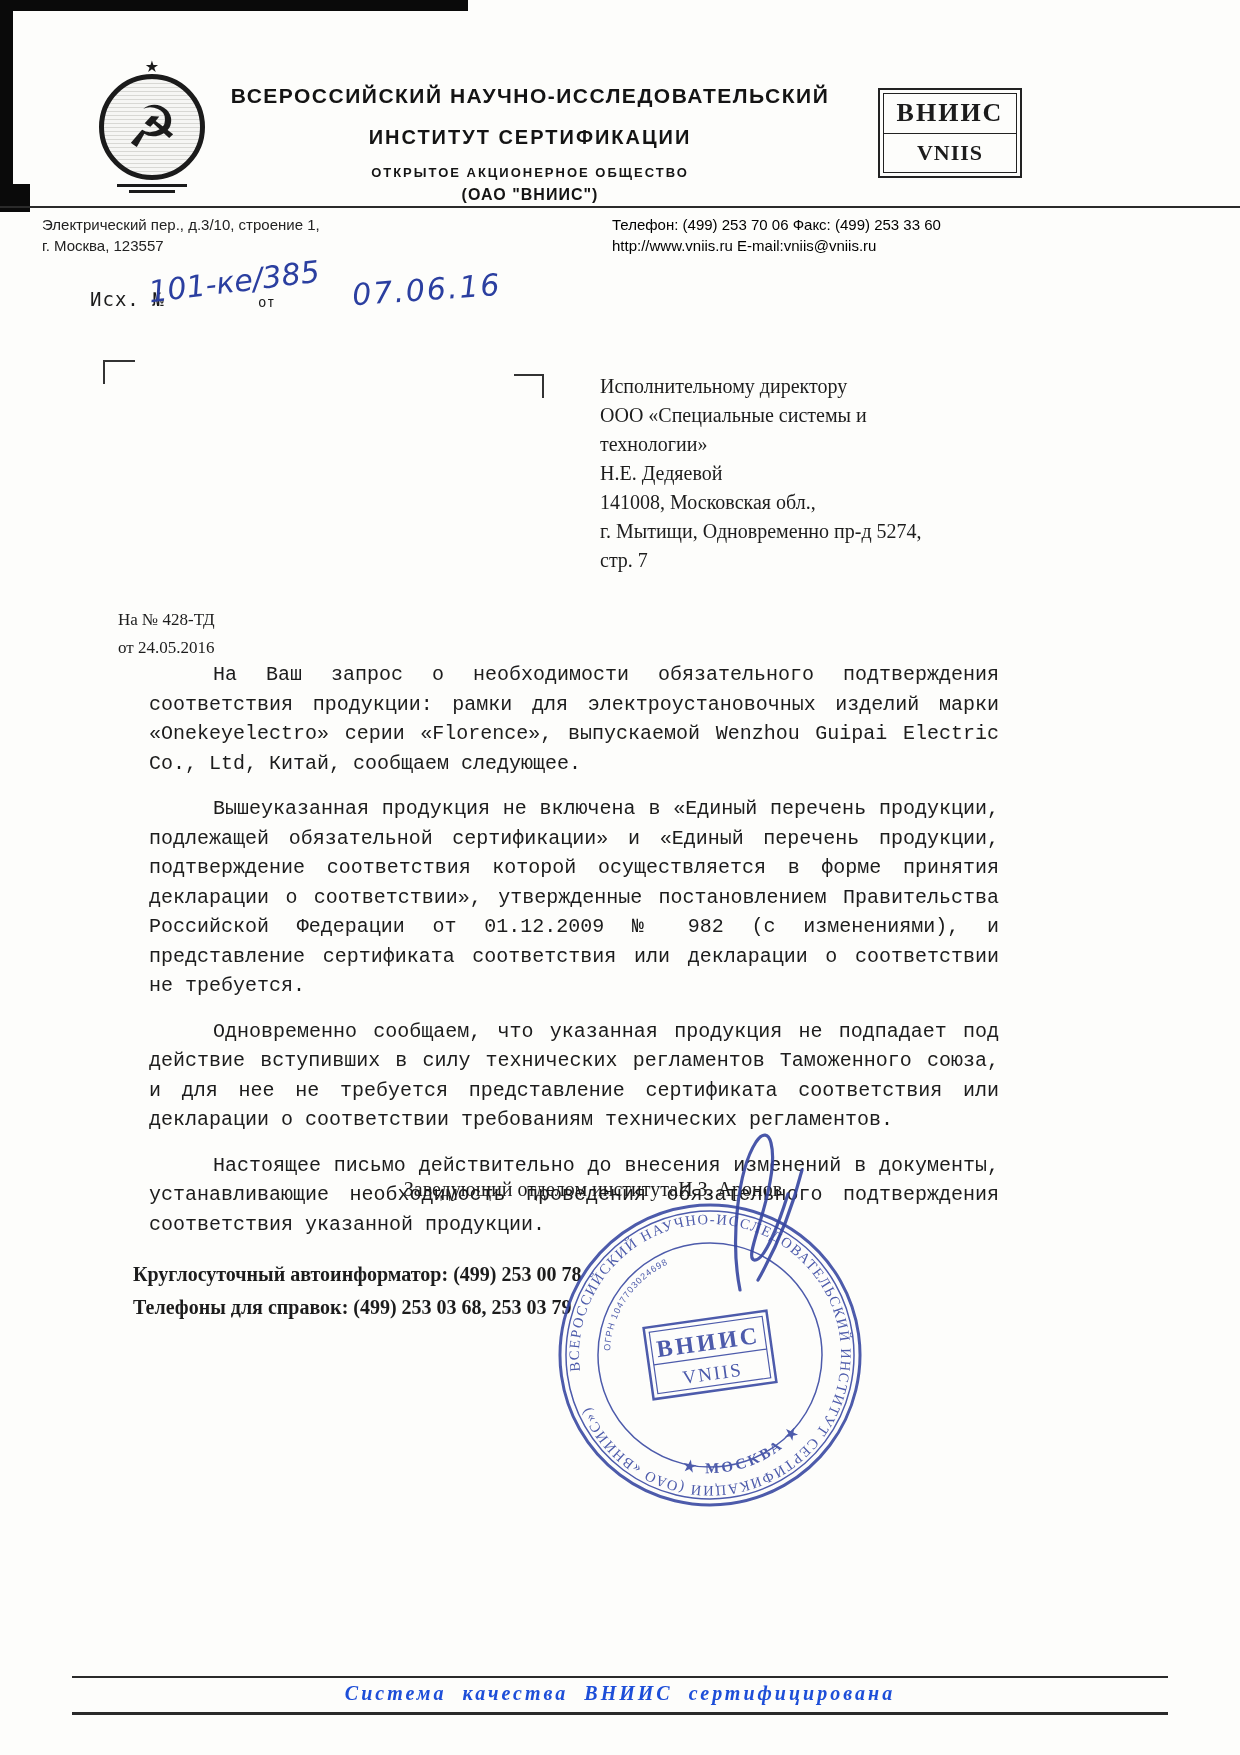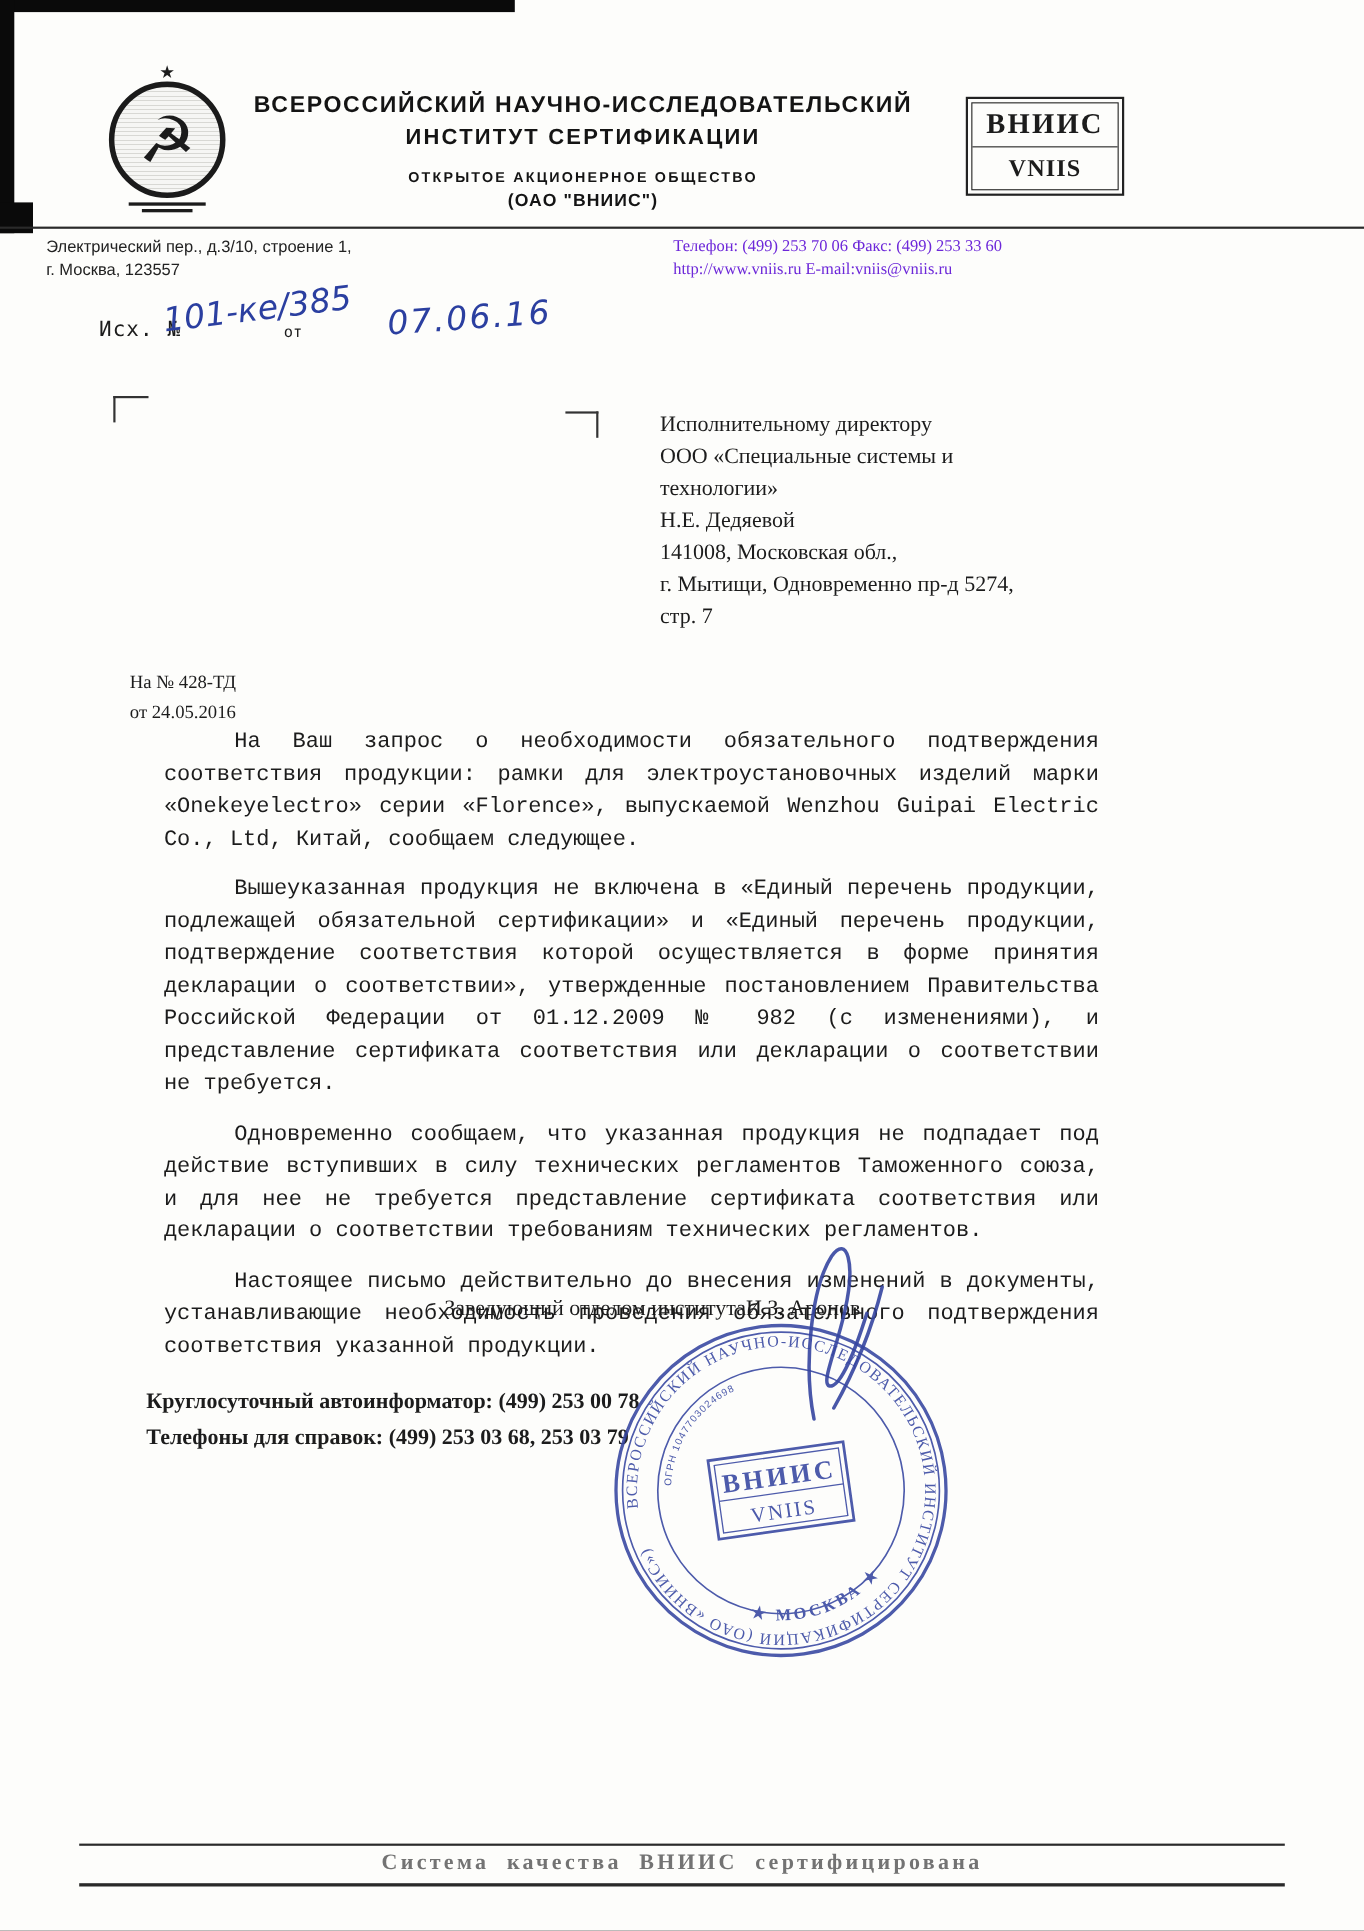--- a/index.html
+++ b/index.html
@@ -4,38 +4,38 @@
 <style>
   html,body{margin:0;padding:0;background:#888;}
   .page{position:relative;width:1240px;height:1755px;background:#fdfdfb;margin:0 auto;overflow:hidden;
         font-family:"Liberation Serif", serif;color:#1c1c1c;}
   .abs{position:absolute;}
   
   .artifact{background:#0a0a0a;}
   
   .org-block{left:210px;top:84px;width:640px;text-align:center;font-family:"Liberation Sans",sans-serif;font-weight:bold;color:#141414;}
   .org-l1{font-size:21px;letter-spacing:1.5px;}
-  .org-l2{font-size:20px;letter-spacing:2px;margin-top:6px;}
+  .org-l2{font-size:20px;letter-spacing:2px;margin-top:18px;}
   .org-l3{font-size:13px;letter-spacing:2px;margin-top:16px;}
   .org-l4{font-size:16px;letter-spacing:1px;margin-top:6px;}
   .vniis-box{left:878px;top:88px;width:134px;height:80px;border:2px solid #222;padding:3px;}
   .vniis-inner{border:1px solid #222;height:100%;box-sizing:border-box;display:flex;flex-direction:column;}
   .vniis-ru{flex:1;display:flex;align-items:center;justify-content:center;font-size:26px;font-weight:bold;letter-spacing:2px;border-bottom:1px solid #222;}
   .vniis-en{flex:1;display:flex;align-items:center;justify-content:center;font-size:22px;font-weight:bold;letter-spacing:1px;}
   .header-rule{left:0;top:206px;width:1240px;height:2px;background:#2a2a2a;}
   
   .emblem{left:92px;top:60px;width:120px;height:146px;text-align:center;color:#1b1b1b;}
   .emblem .star{font-size:16px;line-height:14px;}
   .emblem .round{width:96px;height:96px;margin:0 auto;border:5px solid #1b1b1b;border-radius:50%;display:flex;align-items:center;justify-content:center;background:repeating-linear-gradient(0deg,#f6f6f4 0 3px,#d8d8d4 3px 4px);}
   .emblem .hs{font-size:58px;line-height:58px;font-family:"DejaVu Sans",sans-serif;}
   .emblem .ribbon{margin:4px auto 0;width:70px;border-top:3px solid #1b1b1b;}
   .emblem .ribbon2{margin:3px auto 0;width:46px;border-top:3px solid #1b1b1b;}
   
   .addr{left:42px;top:214px;width:360px;font-family:"Liberation Sans",sans-serif;font-size:15px;line-height:21px;text-align:left;color:#222;}
-  .tel{left:612px;top:214px;width:420px;font-family:Liberation Serif, serif;font-size:15px;line-height:21px;color:#6d28d9;}
+  .tel{left:612px;top:214px;width:420px;font-family:Liberation Sans, sans-serif;font-size:15px;line-height:21px;color:#000000;}
   
   .outref-label{left:90px;top:288px;font-size:19px;letter-spacing:1px;font-family:"DejaVu Sans Mono",monospace;}
   .hw{color:#2b3fa0;font-style:italic;font-family:"DejaVu Sans",sans-serif;font-weight:500;}
   .hw-num{left:148px;top:264px;font-size:30px;transform:rotate(-7deg);}
   .hw-date{left:352px;top:272px;font-size:30px;transform:rotate(-4deg);letter-spacing:2px;}
   .ot-label{left:258px;top:294px;font-size:14px;font-family:"DejaVu Sans Mono",monospace;}
   
   .mark-l{left:103px;top:360px;width:30px;height:22px;border-top:2px solid #333;border-left:2px solid #333;}
   .mark-r{left:514px;top:374px;width:28px;height:22px;border-top:2px solid #333;border-right:2px solid #333;}
   
@@ -48,21 +48,21 @@
   
   .sig-row{left:133px;top:1178px;width:882px;display:flex;justify-content:center;font-size:20px;margin-left:19px;}
   
   .foot-contacts{left:133px;top:1258px;width:700px;font-size:20px;font-weight:bold;line-height:33px;}
   
   .stamp{left:540px;top:1185px;width:340px;height:340px;opacity:.88;transform:rotate(-8deg);}
   .signature-ink{left:680px;top:1130px;width:160px;height:170px;}
   
   .q-rule1{left:72px;top:1676px;width:1096px;height:2px;background:#2a2a2a;}
   .q-rule2{left:72px;top:1712px;width:1096px;height:3px;background:#2a2a2a;}
-  .q-text{left:72px;top:1682px;width:1096px;text-align:center;font-size:20px;font-weight:bold;letter-spacing:3px;word-spacing:8px;color:#737373;}
+  .q-text{left:72px;top:1682px;width:1096px;text-align:center;font-size:20px;font-style:italic;font-weight:bold;letter-spacing:3px;word-spacing:8px;color:#1d4ed8;}
 </style>
 </head>
 <body>
 
 <div class="page">
 
   <div class="abs artifact" style="left:0;top:0;width:468px;height:11px;"></div>
   <div class="abs artifact" style="left:0;top:0;width:13px;height:212px;"></div>
   <div class="abs artifact" style="left:0;top:184px;width:30px;height:28px;"></div>
 

